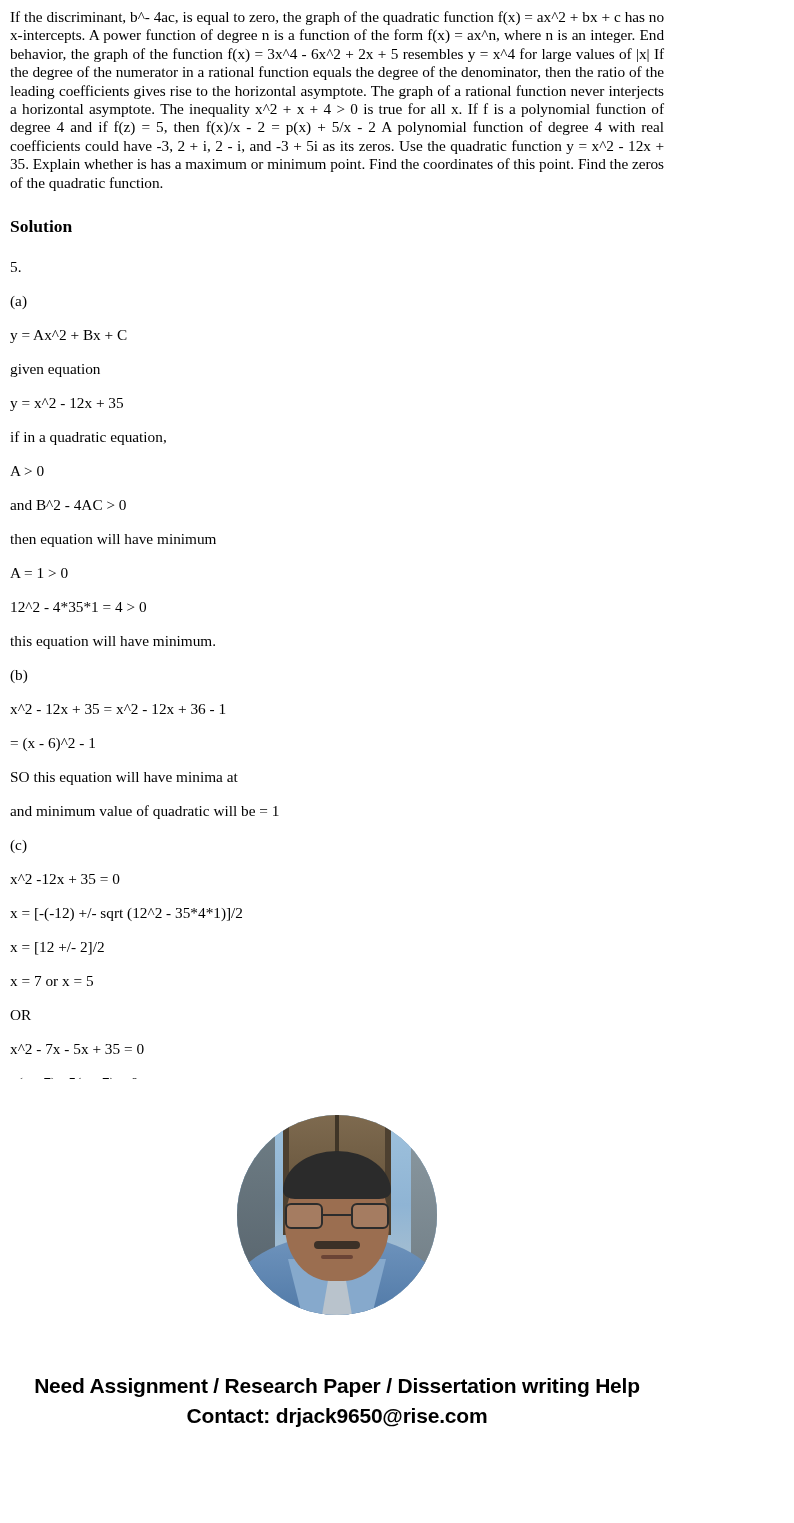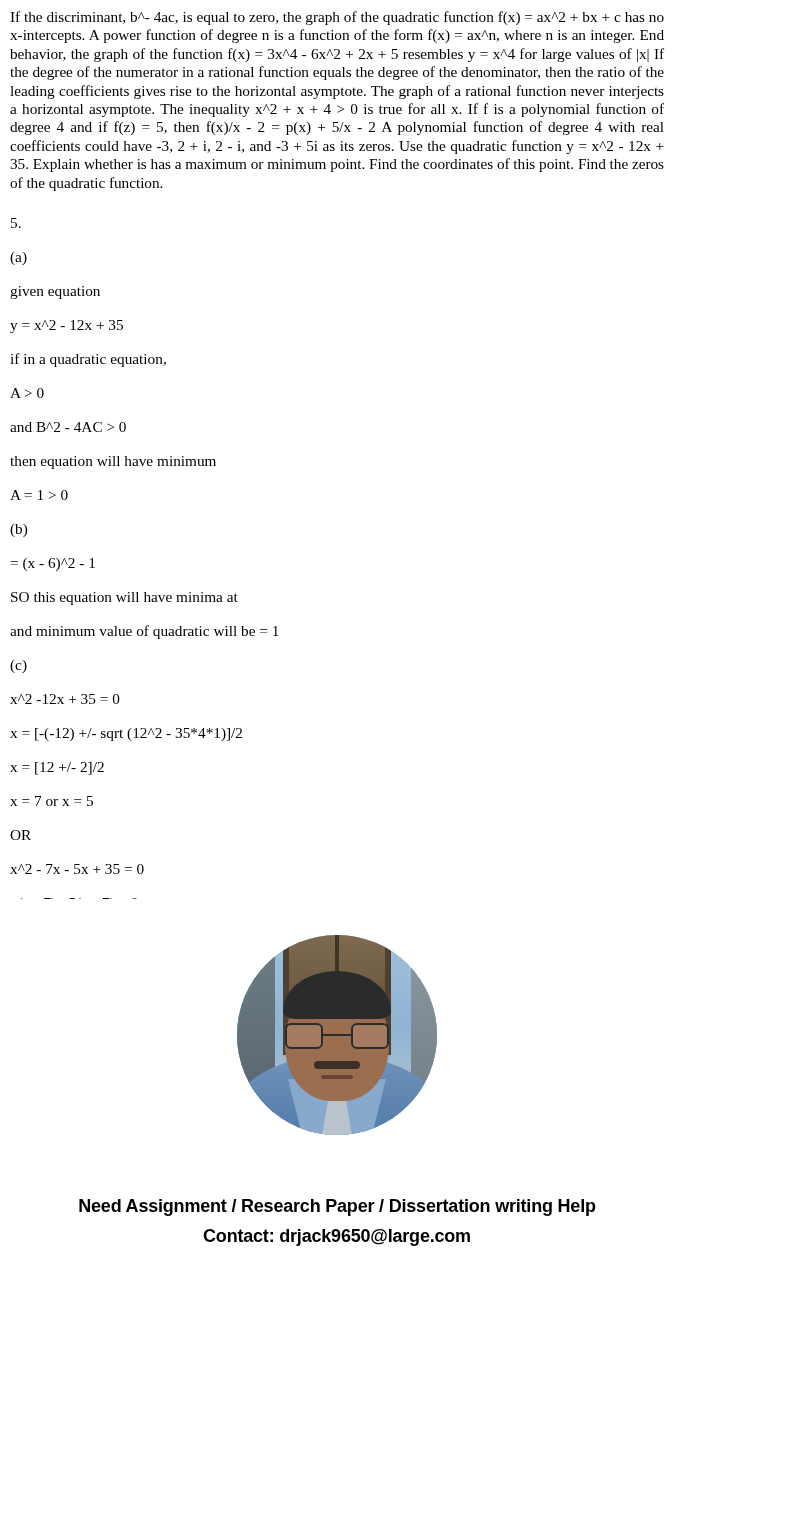--- a/index.html
+++ b/index.html
@@ -202,48 +202,53 @@
     width: 32px;
     height: 4px;
     background: #6b4436;
     border-radius: 3px;
   }
   .footer {
     margin-top: 56px;
     text-align: center;
     font-family: "Liberation Sans", sans-serif;
     font-weight: bold;
-    font-size: 18px;
+    font-size: 21px;
     line-height: 30px;
     letter-spacing: -0.2px;
     padding-bottom: 34px;
   }
   .footer .contact {
     display: block;
   }
 </style>
 </head>
 <body>
 
 <div class="page">
 
   <p class="intro">If the discriminant, b^- 4ac, is equal to zero, the graph of the quadratic function f(x) = ax^2 + bx + c has no x-intercepts. A power function of degree n is a function of the form f(x) = ax^n, where n is an integer. End behavior, the graph of the function f(x) = 3x^4 - 6x^2 + 2x + 5 resembles y = x^4 for large values of |x| If the degree of the numerator in a rational function equals the degree of the denominator, then the ratio of the leading coefficients gives rise to the horizontal asymptote. The graph of a rational function never interjects a horizontal asymptote. The inequality x^2 + x + 4 &gt; 0 is true for all x. If f is a polynomial function of degree 4 and if f(z) = 5, then f(x)/x - 2 = p(x) + 5/x - 2 A polynomial function of degree 4 with real coefficients could have -3, 2 + i, 2 - i, and -3 + 5i as its zeros. Use the quadratic function y = x^2 - 12x + 35. Explain whether is has a maximum or minimum point. Find the coordinates of this point. Find the zeros of the quadratic function.</p>
 
+  <h2 class="solution-heading">Solution</h2>
 
   <div class="lines">
     <div class="line">5.</div>
     <div class="line">(a)</div>
+    <div class="line">y = Ax^2 + Bx + C</div>
     <div class="line">given equation</div>
     <div class="line">y = x^2 - 12x + 35</div>
     <div class="line">if in a quadratic equation,</div>
     <div class="line">A &gt; 0</div>
     <div class="line">and B^2 - 4AC &gt; 0</div>
     <div class="line">then equation will have minimum</div>
     <div class="line">A = 1 &gt; 0</div>
+    <div class="line">12^2 - 4*35*1 = 4 &gt; 0</div>
+    <div class="line">this equation will have minimum.</div>
     <div class="line">(b)</div>
+    <div class="line">x^2 - 12x + 35 = x^2 - 12x + 36 - 1</div>
     <div class="line">= (x - 6)^2 - 1</div>
     <div class="line">SO this equation will have minima at</div>
     <div class="line">and minimum value of quadratic will be = 1</div>
     <div class="line">(c)</div>
     <div class="line">x^2 -12x + 35 = 0</div>
     <div class="line">x = [-(-12) +/- sqrt (12^2 - 35*4*1)]/2</div>
     <div class="line">x = [12 +/- 2]/2</div>
     <div class="line">x = 7 or x = 5</div>
     <div class="line">OR</div>
     <div class="line">x^2 - 7x - 5x + 35 = 0</div>
@@ -269,16 +274,16 @@
         <div class="av-lens r"></div>
       </div>
       <div class="av-mustache"></div>
       <div class="av-mouth"></div>
     </div>
   </div>
 
   <div class="footer">
     <span>Need Assignment / Research Paper / Dissertation</span>
     <span>writing Help</span>
-    <span class="contact">Contact: drjack9650@large.com</span>
+    <span class="contact">Contact: drjack9650@rise.com</span>
   </div>
 
 </div>
 
 </body></html>

